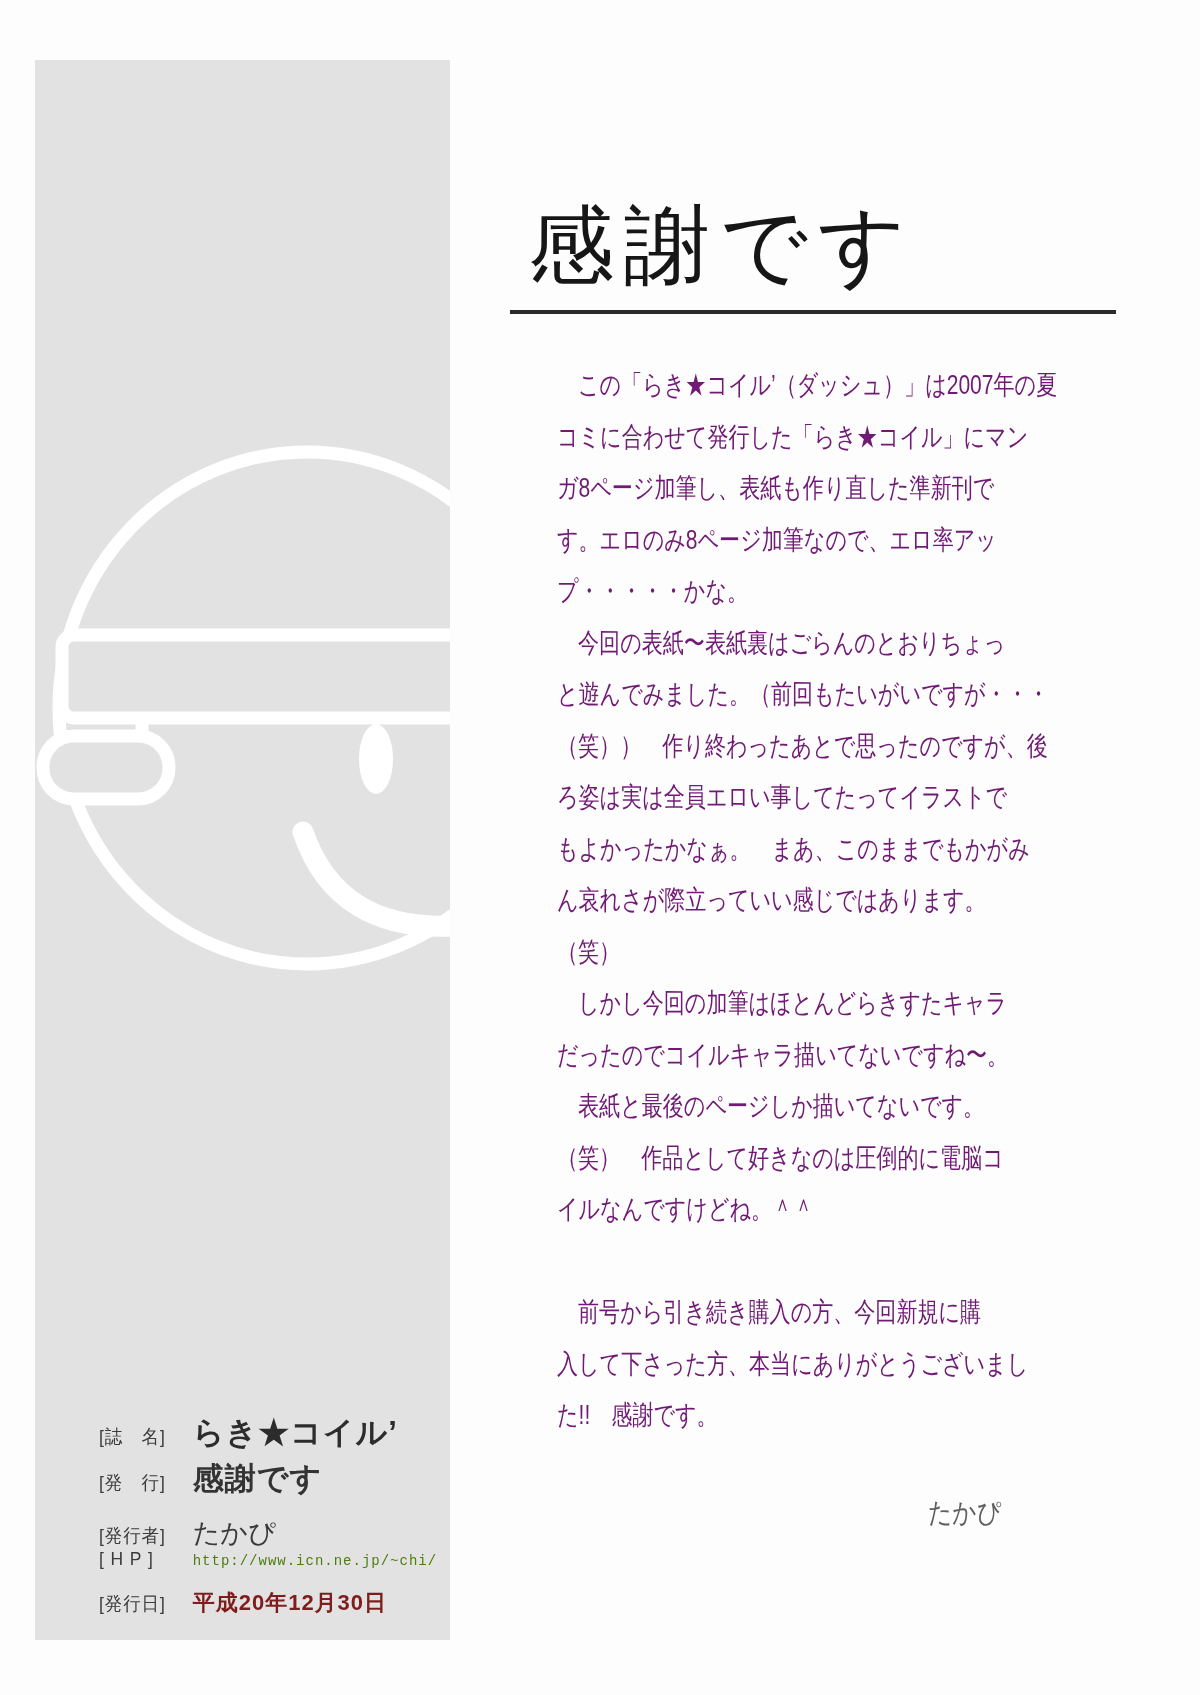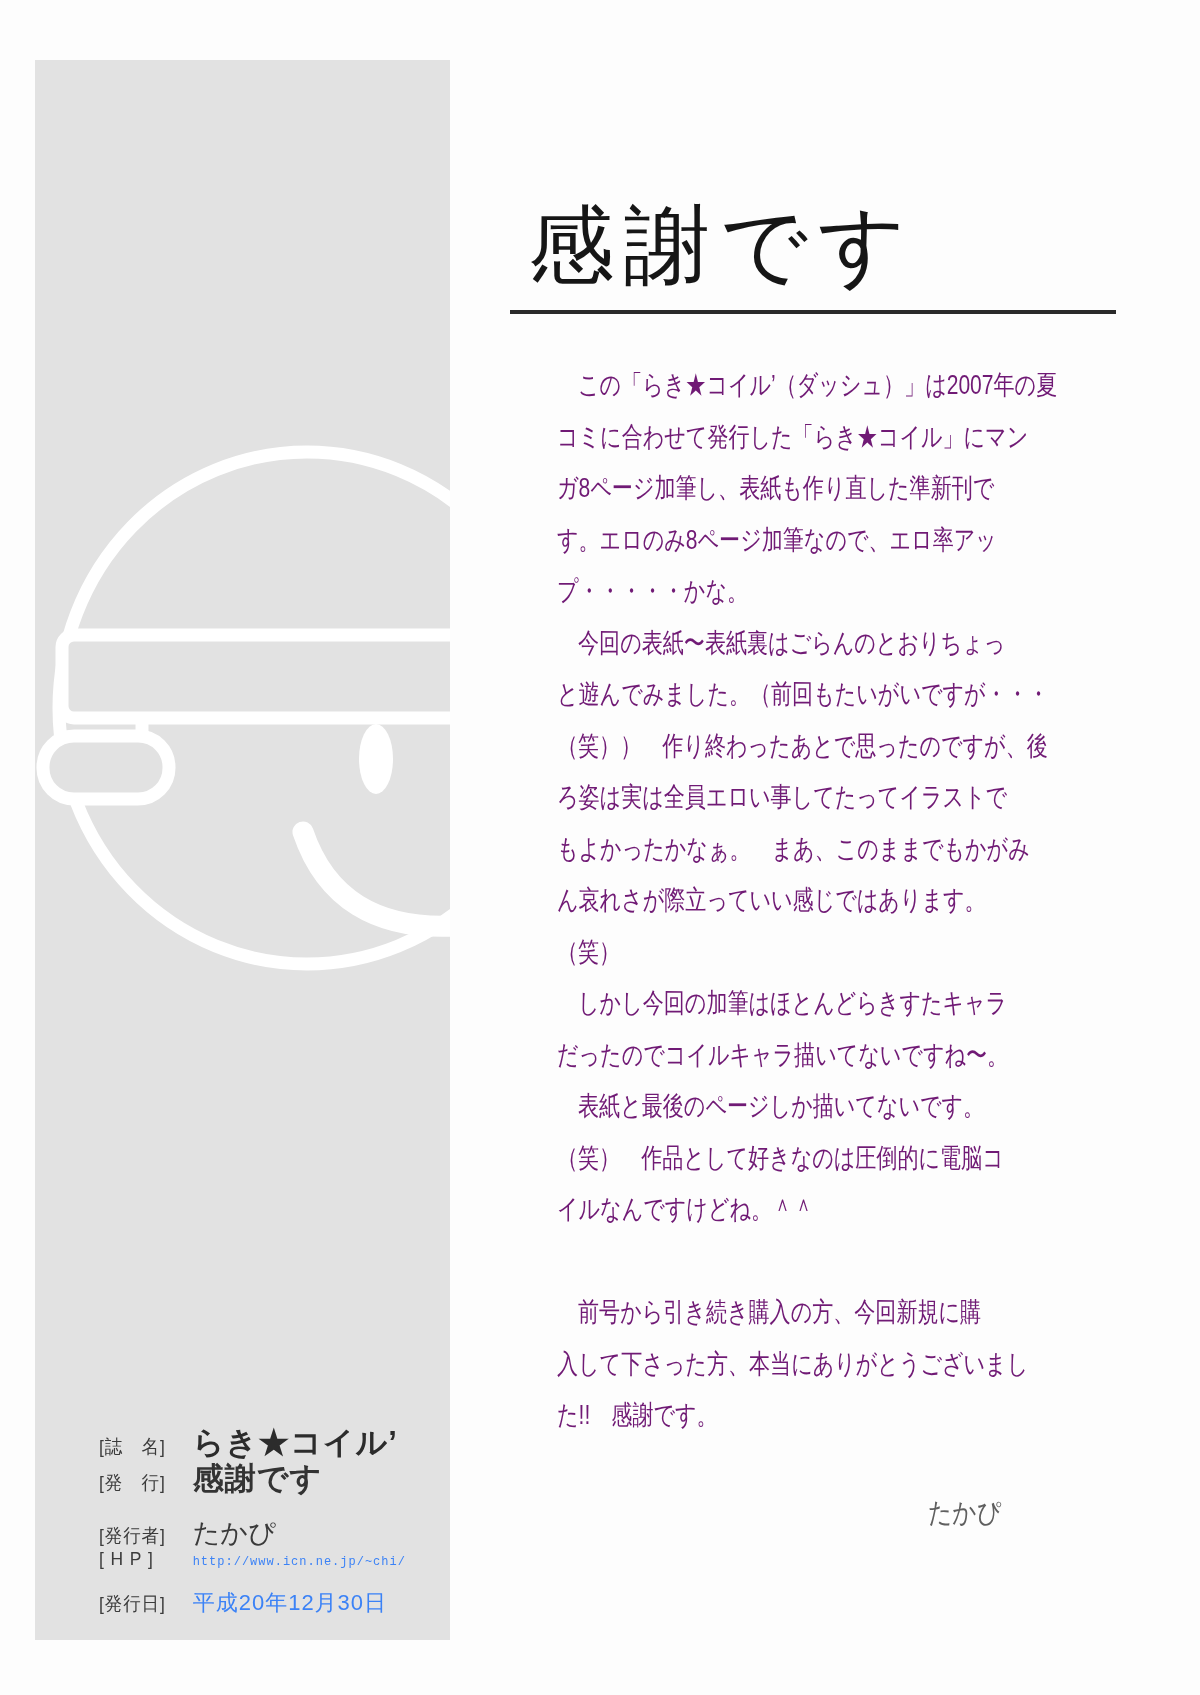--- a/index.html
+++ b/index.html
@@ -27,35 +27,35 @@
   .bl{
     height:51.5px;font-size:27px;line-height:51.5px;white-space:pre;
     transform:scaleX(0.78);transform-origin:0 50%;
   }
   .signature{
     position:absolute;left:928px;top:1494px;font-size:28px;color:#5f5f5f;
     transform:scaleX(0.85);transform-origin:0 0;white-space:pre;
   }
   .colophon{position:absolute;left:72px;top:1392px;width:400px;color:#3b3b3b;}
   .crow{position:absolute;left:0;white-space:pre;}
-  .crow-0{top:12px;}
+  .crow-0{top:2px;}
   .crow-1{top:48px;}
   .crow-2{top:105px;}
   .crow-3{top:138px;}
   .crow-4{top:178px;}
   .clabel{
     display:inline-block;width:78px;font-size:19px;color:#3b3b3b;
     vertical-align:baseline;letter-spacing:1px;transform:scaleX(0.92);transform-origin:0 100%;
   }
   .cvalue{margin-left:16px;vertical-align:baseline;}
   .v-title{font-size:31px;font-weight:700;color:#2c2c2c;letter-spacing:1px;}
   .v-large{font-size:31px;font-weight:600;color:#333333;letter-spacing:1px;}
   .v-medium{font-size:27px;font-weight:500;color:#3a3a3a;}
-  .v-mono{font-size:12px;font-weight:500;color:#3b82f6;font-family:"Liberation Mono", monospace;letter-spacing:1px;}
-  .v-small{font-size:22px;font-weight:400;color:#3b82f6;letter-spacing:1px;}
+  .v-mono{font-size:14px;font-weight:500;color:#4d7c0f;font-family:"Liberation Mono", monospace;letter-spacing:1px;}
+  .v-small{font-size:22px;font-weight:700;color:#7f1d1d;letter-spacing:1px;}
 </style>
 </head>
 <body>
 
 <div class="page">
 
   <div class="panel">
     <svg width="415" height="1580" viewBox="0 0 415 1580">
       <ellipse cx="272" cy="648" rx="248" ry="256" fill="none" stroke="#ffffff" stroke-width="13"></ellipse>
       <rect x="27" y="575" width="440" height="83" rx="12" fill="#e2e2e2" stroke="#ffffff" stroke-width="13"></rect>

